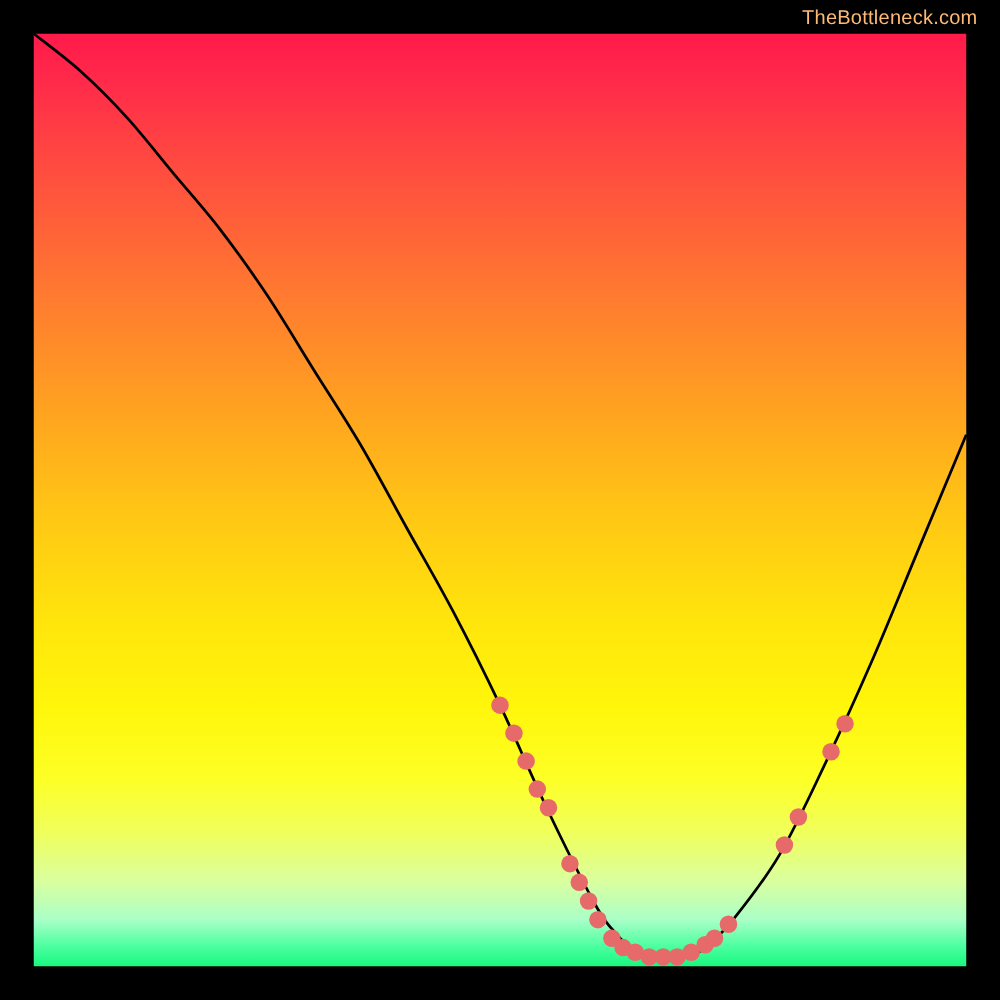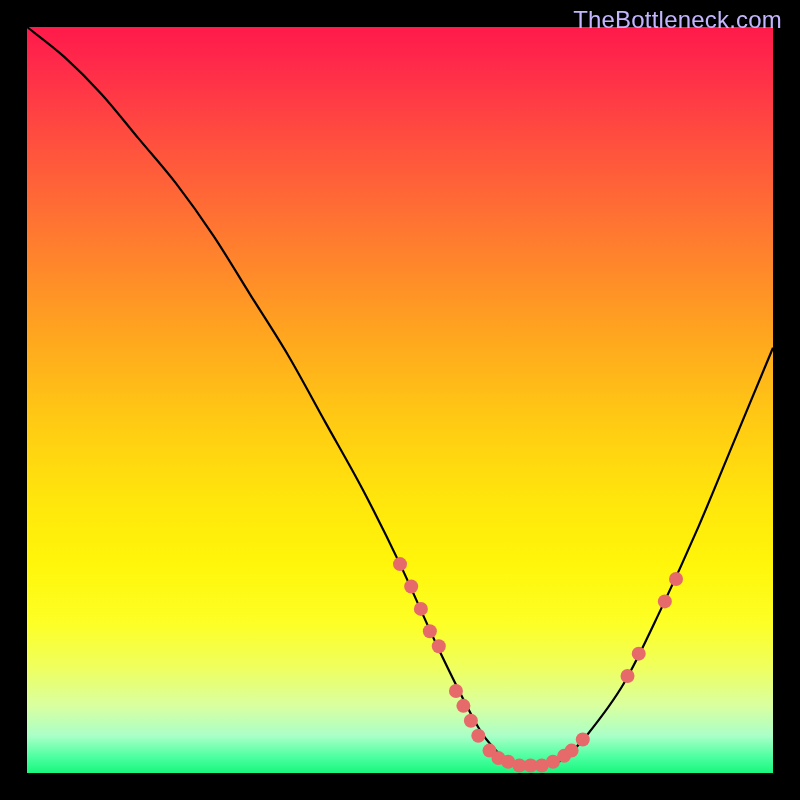--- a/index.html
+++ b/index.html
@@ -8,23 +8,23 @@
     height: 800px;
     background: #000;
     position: relative;
     font-family: Arial, sans-serif;
     overflow: hidden;
   }
   .watermark {
     position: absolute;
     top: 6px;
     right: 18px;
-    font-size: 24px;
+    font-size: 16px;
     font-weight: 500;
-    color: #c4b5fd;
+    color: #fdba74;
     z-index: 10;
     letter-spacing: 0.2px;
   }
   .plot-area {
     position: absolute;
     left: 27px;
     top: 27px;
     width: 746px;
     height: 746px;
     background: linear-gradient(to bottom,

